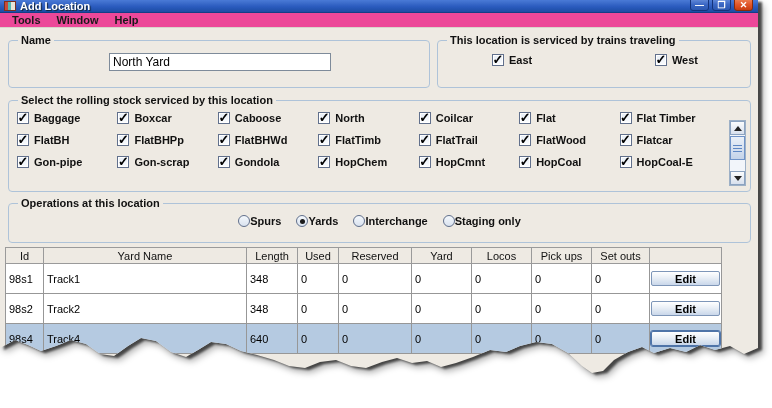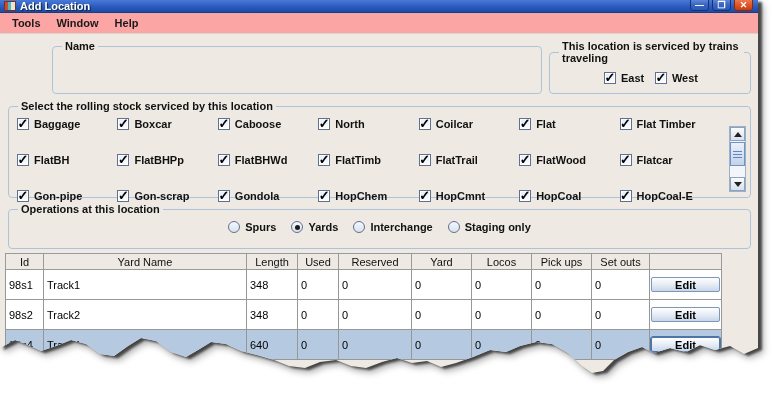--- a/index.html
+++ b/index.html
@@ -15,55 +15,55 @@
   .app-icon { width:12px; height:10px; margin:0 4px 1px 4px;
     background:linear-gradient(90deg,#C94A3A 0 30%,#54B8B0 30% 65%,#E8E4D8 65% 100%); border:1px solid #7A3020; }
   .title-text { color:#fff; font-weight:bold; font-size:11px; line-height:12px; text-shadow:1px 1px 1px #123;
     white-space:nowrap; }
   .win-btns { position:absolute; right:5px; top:-5px; display:flex; gap:3px; }
   .win-btn { width:19px; height:16px; border-radius:3px; border:1px solid #15337A;
     background:linear-gradient(180deg,#7FA3E8,#3B67C4 60%,#2B57B0); color:#fff; font-size:9px; font-weight:bold;
     display:flex; align-items:flex-end; justify-content:center; line-height:10px; }
   .win-btn.close { background:linear-gradient(180deg,#F49A6A,#E2572B 60%,#C83D10); border-color:#8A2A08; }
   
-  .menubar { height:21px; background:#fca5a5; border-bottom:1px solid #D9D5CC; display:flex; align-items:center; padding-left:4px; }
+  .menubar { height:15px; background:#ec4899; border-bottom:1px solid #D9D5CC; display:flex; align-items:center; padding-left:4px; }
   .menu-item { font-size:11px; font-weight:bold; color:#1A1A1A; padding:3px 8px; }
   
   .content { padding:6px 7px 0 8px; }
   fieldset { border:1px solid #AEC3D9; border-radius:4px; padding:0 6px; background:transparent; }
   legend { font-size:11px; font-weight:bold; color:#111; padding:0 3px; margin-left:3px; }
   .panel-row { display:flex; gap:7px; }
-  .name-panel { width:490px; height:54px;margin-left:44px; }
+  .name-panel { width:422px; height:54px; }
   .dir-panel { flex:1; height:54px; }
   .name-input { display:block; margin:7px 0 0 94px; width:222px; height:18px; border:1px solid #7E8B9A;
     font-size:12px; font-family:"Liberation Sans",sans-serif; padding:0 3px; background:#fff; }
   .dir-inner { display:flex; justify-content:space-between; padding:8px 46px 0 48px;align-items:flex-end; }
   .check-item { display:flex; align-items:center; gap:5px; }
   .cb { width:12px; height:12px; border:1px solid #61708C; flex:0 0 auto;
     background:linear-gradient(180deg,#E6EDF6,#FBFCFE); box-shadow:inset 0 0 0 1px #fff;
     display:inline-flex; align-items:center; justify-content:center; }
   .cb.checked::after { content:"✓"; font-weight:bold; font-size:13px; color:#000; line-height:0; margin-top:-1px; }
   .check-label, .radio-label { font-size:11px; font-weight:bold; color:#111; white-space:nowrap; }
   .stock-panel { margin-top:6px; height:98px; position:relative; padding-right:28px; }
-  .stock-grid { display:grid; grid-template-columns:repeat(7,1fr); row-gap:24px; margin:6px 2px 8px 2px; }
+  .stock-grid { display:grid; grid-template-columns:repeat(7,1fr); row-gap:10px; margin:6px 2px 8px 2px; }
   
   .vscroll { position:absolute; top:14px; right:4px; bottom:5px; width:17px; border:1px solid #9DB0C6; background:#F2F5FA; }
   .sb-btn { position:absolute; left:0; right:0; height:14px; background:linear-gradient(180deg,#FBFCFD,#D8E0ED);
     border:1px solid #8CA3C0; display:flex; align-items:center; justify-content:center; }
   .sb-btn.up { top:0; } .sb-btn.down { bottom:0; }
   .tri-up { width:0; height:0; border-left:4px solid transparent; border-right:4px solid transparent; border-bottom:5px solid #222; }
   .tri-down { width:0; height:0; border-left:4px solid transparent; border-right:4px solid transparent; border-top:5px solid #222; }
   .sb-thumb { position:absolute; top:15px; left:0; right:0; height:24px; border:1px solid #6F93C8;
     background:linear-gradient(180deg,#EAF0F8,#C4D3E9); display:flex; align-items:center; justify-content:center; }
   .sb-thumb::after { content:""; width:9px; height:7px;
     background:repeating-linear-gradient(180deg,#5E87C4 0 1px,transparent 1px 3px); }
   
   .ops-panel { margin-top:5px; height:46px; }
   .radio-row { display:flex; justify-content:center; gap:15px; padding-top:6px; }
-  .radio-item { display:flex; align-items:center; gap:5px; }
+  .radio-item { display:flex; align-items:center; }
   .rb { width:12px; height:12px; border:1px solid #61708C; border-radius:50%; flex:0 0 auto;
     background:linear-gradient(180deg,#F4F8FC,#D9E2EF); display:inline-flex; align-items:center; justify-content:center; }
   .rb.selected::after { content:""; width:5px; height:5px; border-radius:50%; background:#1A1A1A; }
   
   .tracks { margin:4px 0 0 -3px; border-collapse:collapse; table-layout:fixed; width:716px; font-size:11px; }
   .tracks th { background:#EEEAE3; font-weight:normal; color:#111; border:1px solid #9A9A9A;
     height:16px; padding:0 2px; white-space:nowrap; overflow:hidden; }
   .tracks td { background:#fff; border:1px solid #979797; height:30px; padding:0 3px;
     white-space:nowrap; overflow:hidden; }
   .tracks tr.selected td { background:#B5CAE1; }
@@ -92,20 +92,21 @@
         <div class="menu-item">Tools</div>
         <div class="menu-item">Window</div>
         <div class="menu-item">Help</div>
       </div>
 
     <div class="content">
 
       <div class="panel-row">
         <fieldset class="name-panel">
           <legend>Name</legend>
+          <input class="name-input" type="text" value="North Yard" style="">
         </fieldset>
         <fieldset class="dir-panel">
           <legend>This location is serviced by trains traveling</legend>
           <div class="dir-inner" id="dir-checks">
               <div class="check-item">
                 <span class="cb checked"></span>
                 <span class="check-label">East</span>
               </div>
               <div class="check-item">
                 <span class="cb checked"></span>

